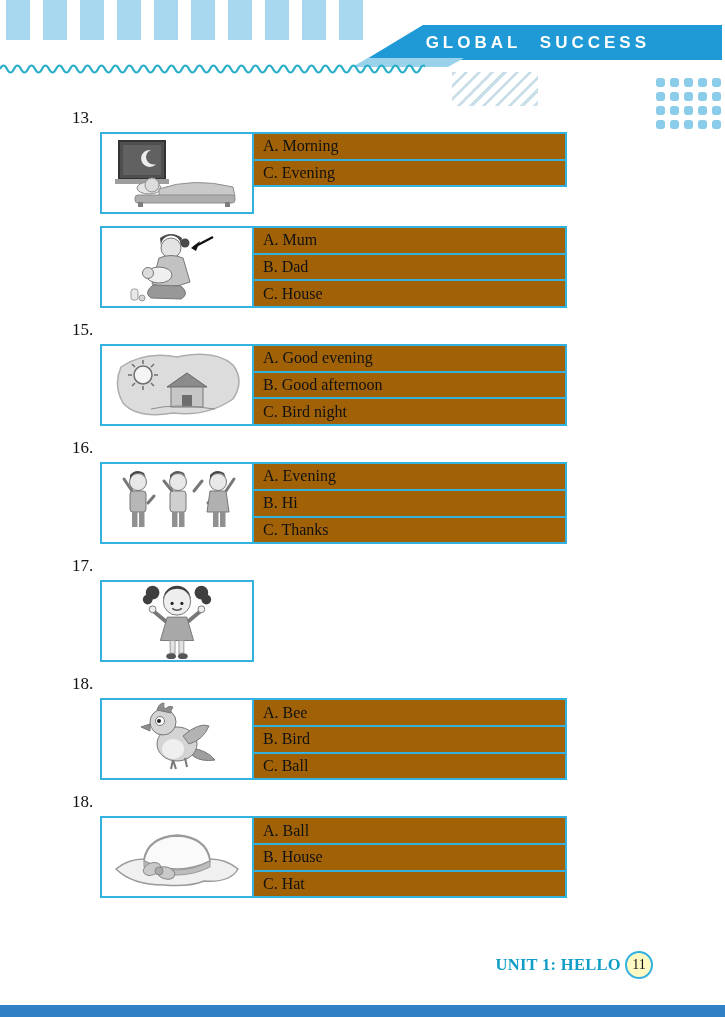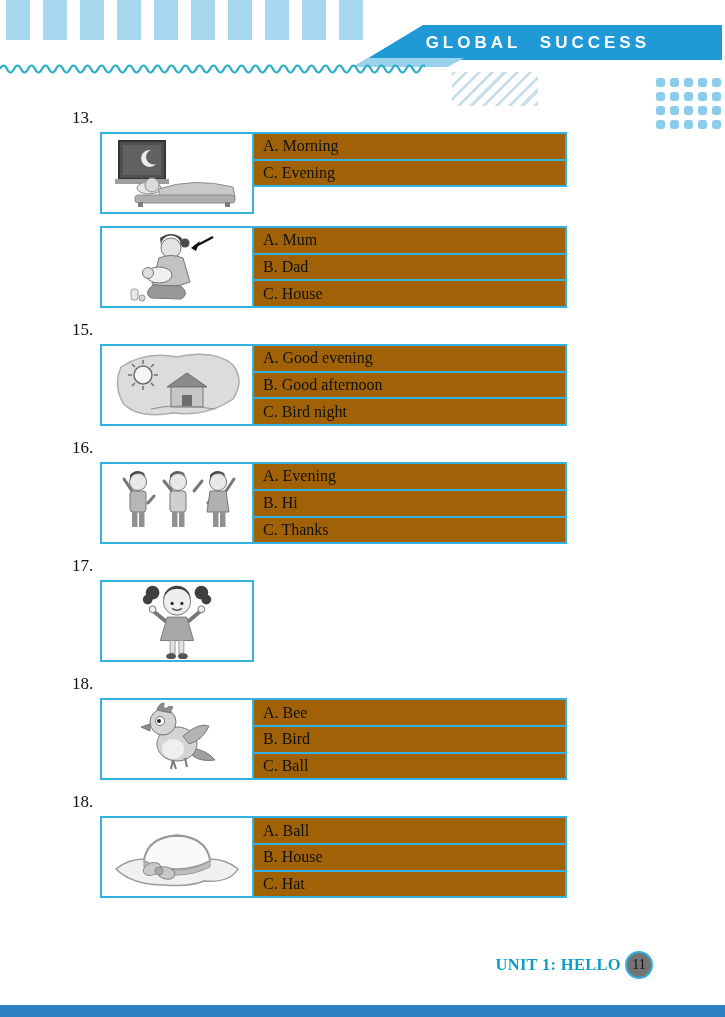--- a/index.html
+++ b/index.html
@@ -31,21 +31,21 @@
            align-items:center;justify-content:center;background:#fff;overflow:hidden;}
   .q-options{width:313px;display:flex;flex-direction:column;}
   .q-option{box-sizing:border-box;border:2px solid #33B1E1;height:28.7px;display:flex;align-items:center;
             padding-left:9px;font-size:16px;color:#111;background:#a16207;margin-left:-2px;}
   .q-option + .q-option{margin-top:-2px;}
 
   
   .footer{position:absolute;right:72px;bottom:38px;display:flex;align-items:center;gap:4px;}
   .unit-label{font-weight:bold;font-size:16.5px;color:#0E9DC6;letter-spacing:0.3px;}
   .page-circle{width:28px;height:28px;border-radius:50%;border:2px solid #33B1E1;box-sizing:border-box;
-               display:flex;align-items:center;justify-content:center;font-size:14px;color:#111;background:#737373;}
+               display:flex;align-items:center;justify-content:center;font-size:14px;color:#111;background:#fef9c3;}
   .bottom-bar{position:absolute;left:0;right:0;bottom:0;height:12px;background:#2F80C4;}
 </style>
 </head>
 <body>
 
 <div class="page">
 
   <div class="stripes" id="stripes">
       <div class="stripe"></div>
       <div class="stripe"></div>

